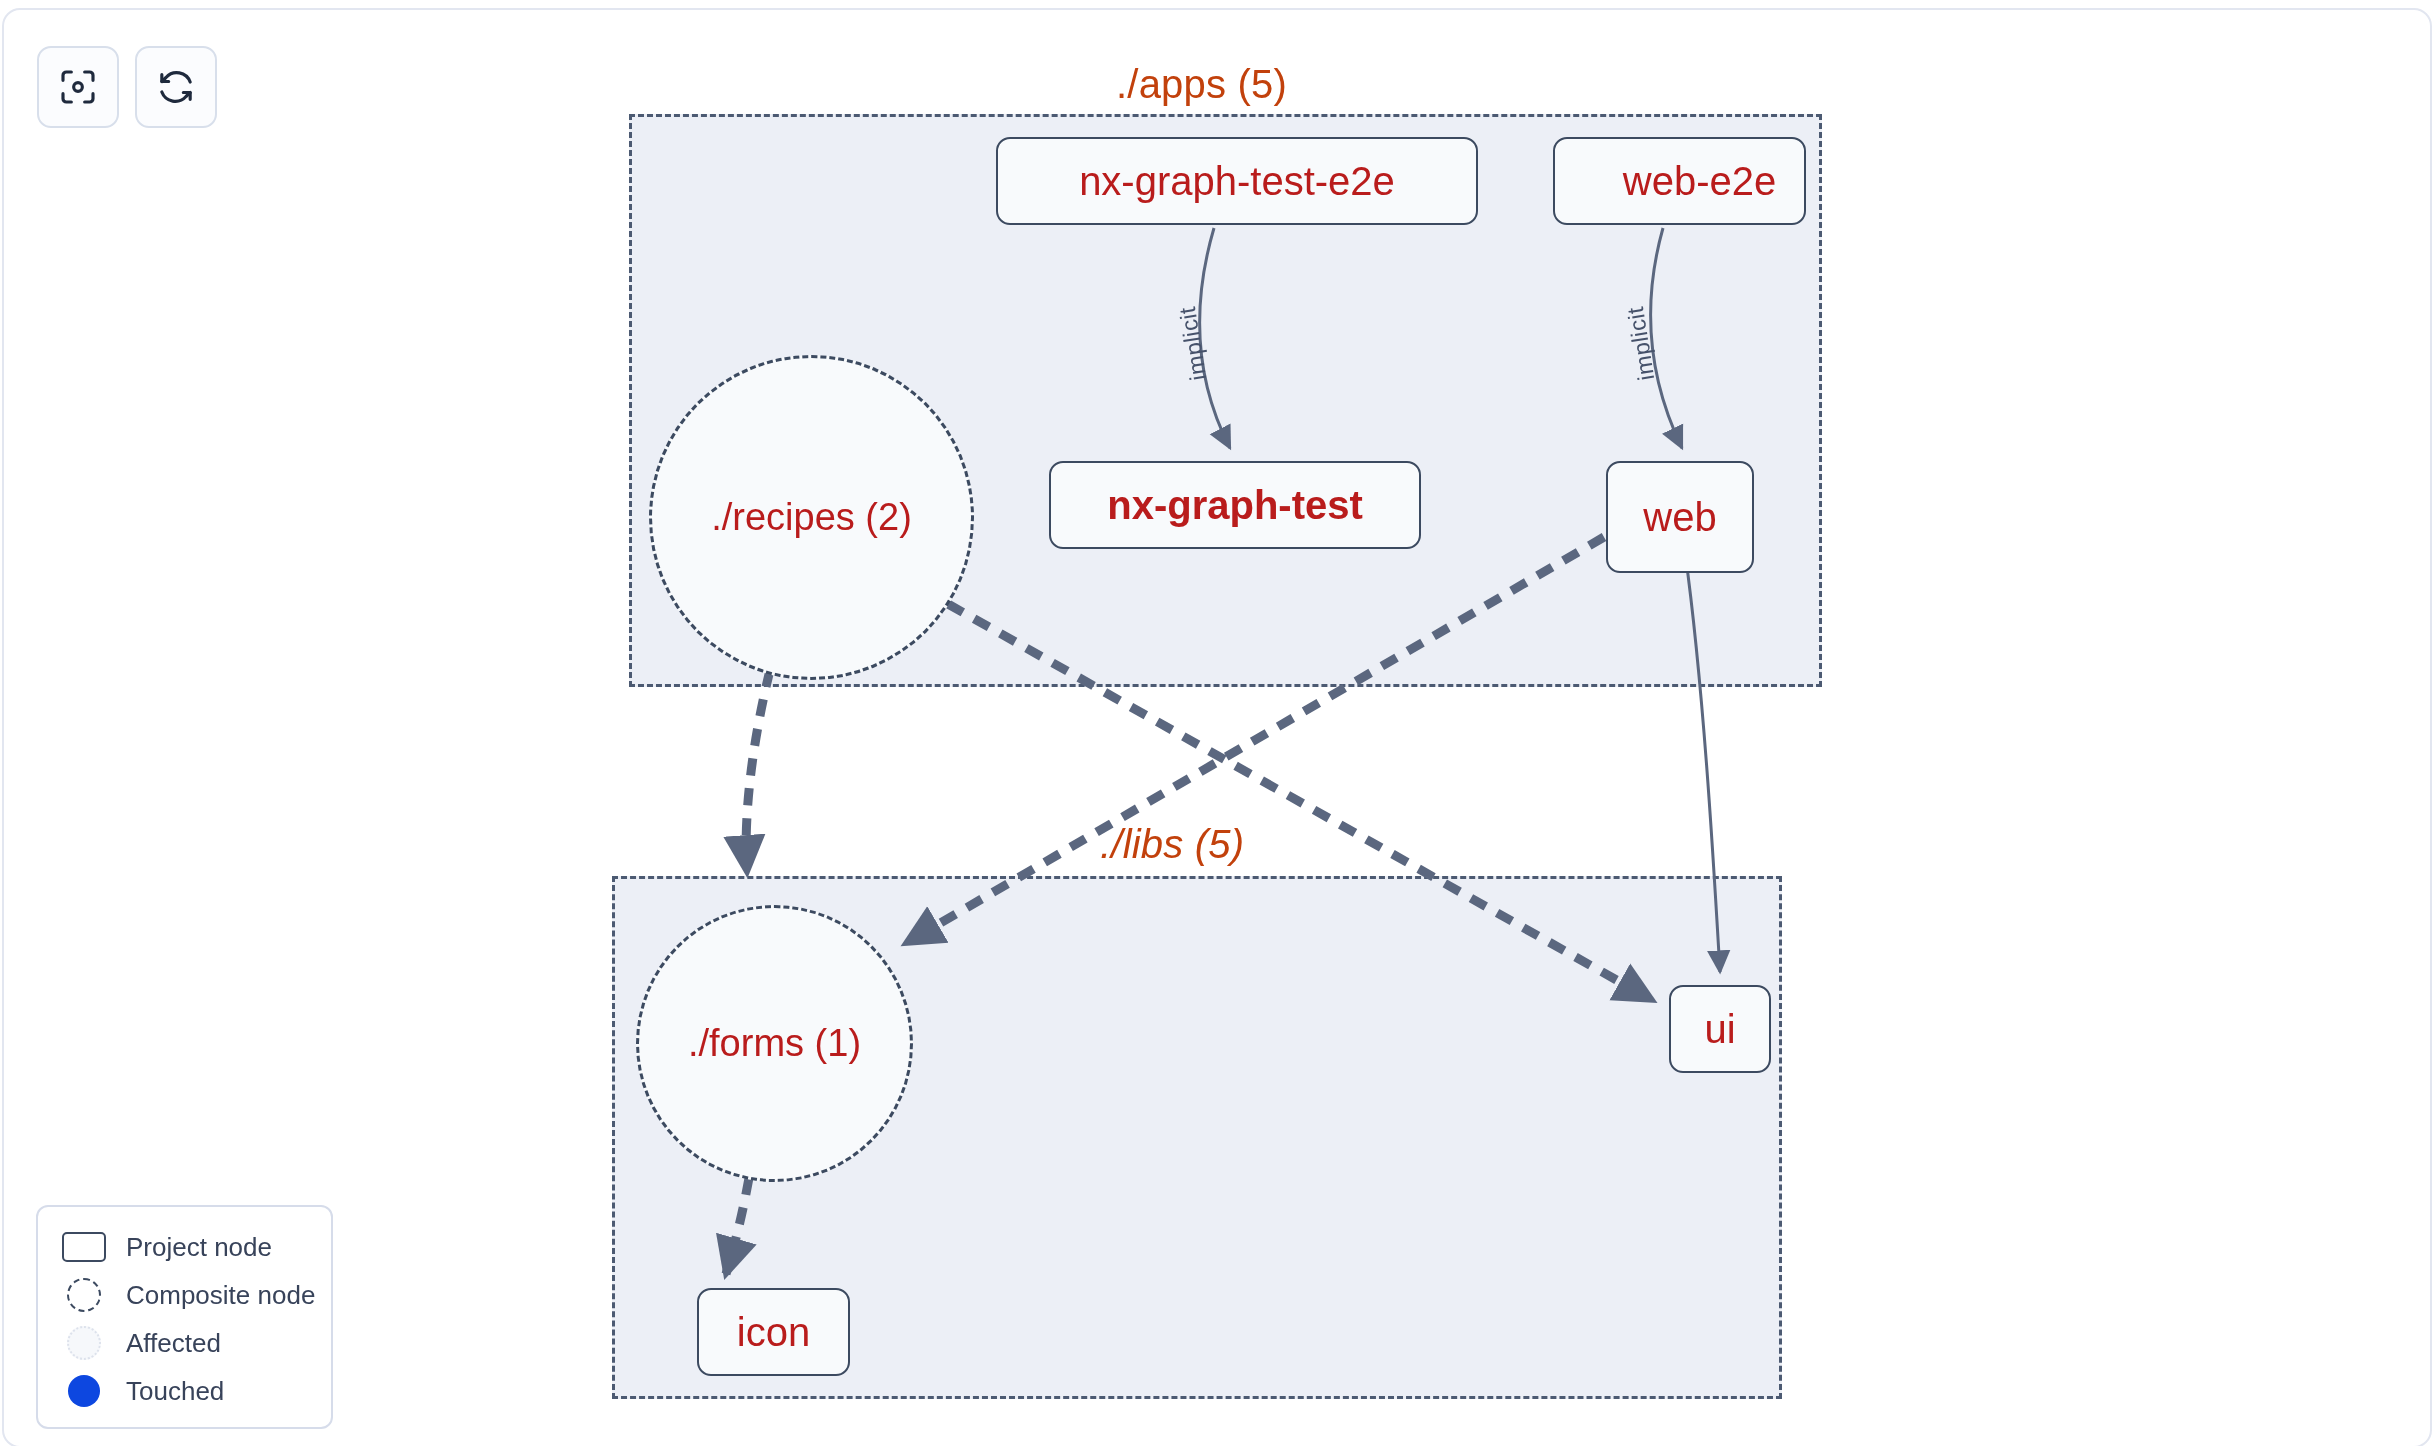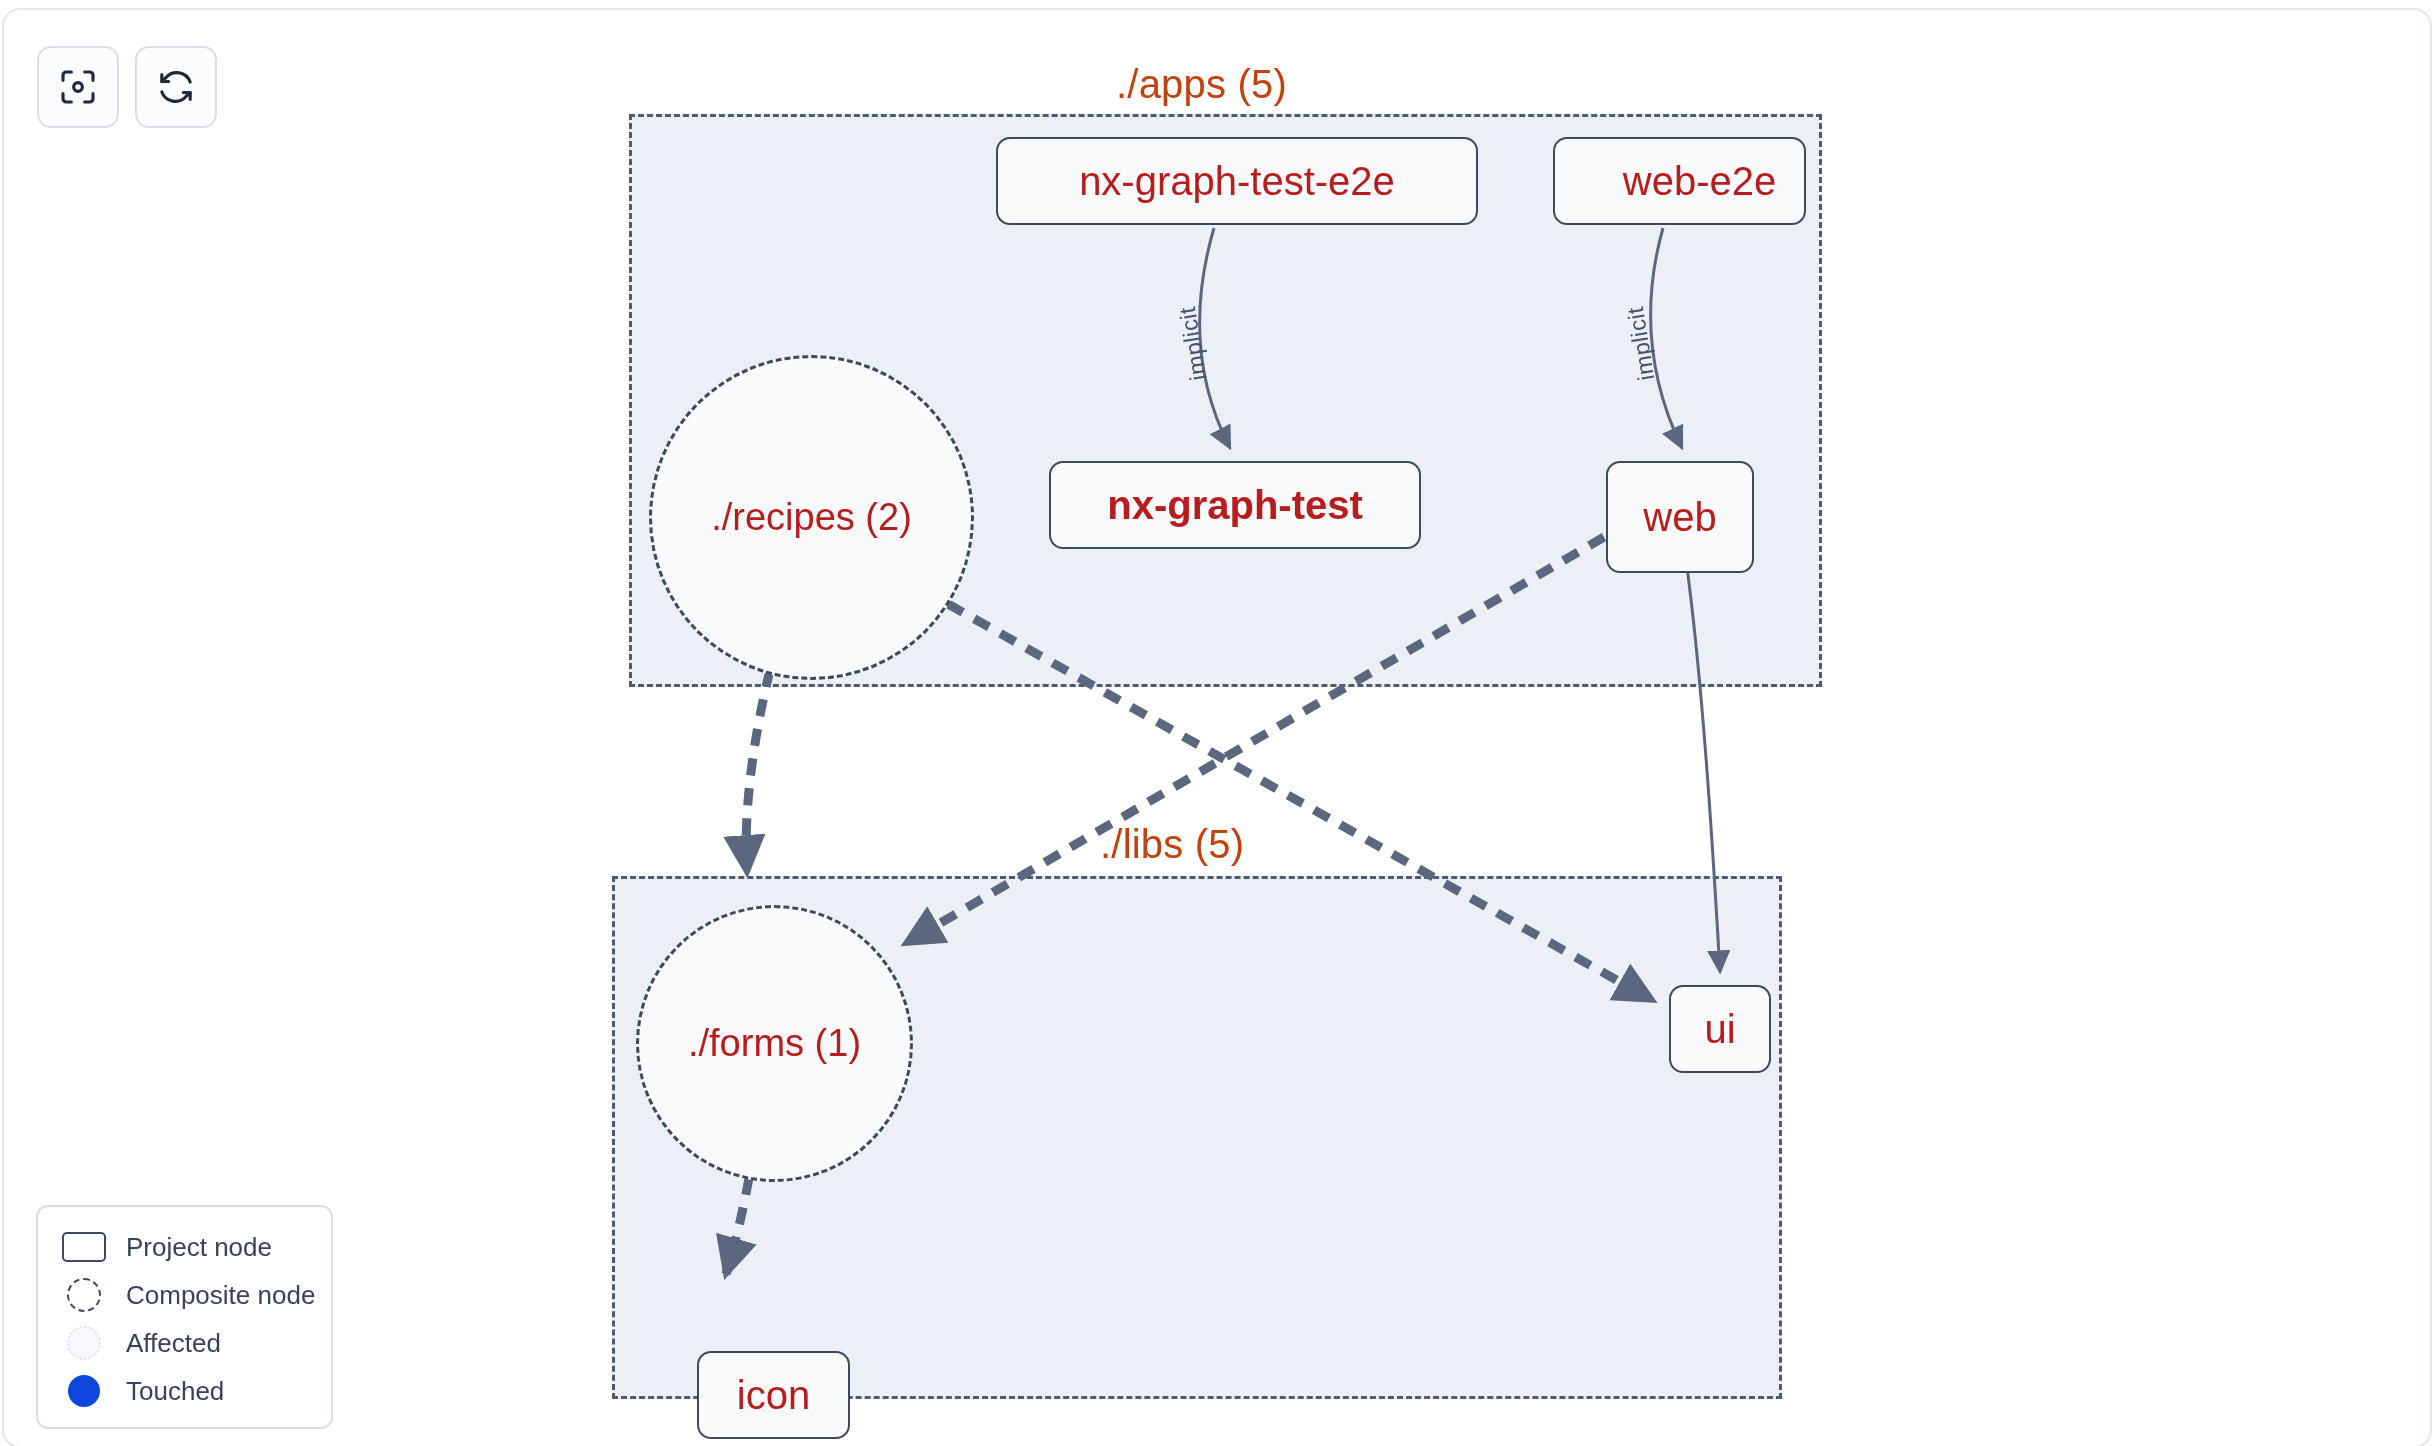--- a/index.html
+++ b/index.html
@@ -68,21 +68,21 @@
 
   .group-label {
     position: absolute;
     font-size: 40px;
     color: #c2410c;
     letter-spacing: 0.2px;
     white-space: nowrap;
     z-index: 14;
   }
   #label-apps { left: 1112px; top: 52px; }
-  #label-libs { left: 1096px; top: 812px; }
+  #label-libs { left: 1096px; top: 812px; font-style: italic; }
 
   
   .node {
     position: absolute;
     background: #f8fafc;
     border: 2.5px solid #3c4a60;
     border-radius: 14px;
     display: flex;
     align-items: center;
     justify-content: center;
@@ -97,21 +97,21 @@
     border: 3px dashed #3c4a60;
     background: #f8fafc;
     font-size: 38px;
   }
 
   #node-nx-graph-test-e2e { left: 992px;  top: 127px;  width: 482px; height: 88px; }
   #node-web-e2e           { left: 1549px; top: 127px;  width: 253px; height: 88px; padding-left: 40px; }
   #node-nx-graph-test     { left: 1045px; top: 451px;  width: 372px; height: 88px; font-weight: bold; }
   #node-web               { left: 1602px; top: 451px;  width: 148px; height: 112px; }
   #node-ui                { left: 1665px; top: 975px;  width: 102px; height: 88px; }
-  #node-icon              { left: 693px;  top: 1341px; width: 153px; height: 88px; }
+  #node-icon              { left: 693px;  top: 1278px; width: 153px; height: 88px; }
 
   #node-recipes { left: 645px; top: 345px;  width: 325px; height: 325px; }
   #node-forms   { left: 632px; top: 895px;  width: 277px; height: 277px; }
 
   
   .edge-label {
     position: absolute;
     font-size: 23px;
     color: #46526b;
     letter-spacing: 0.5px;

